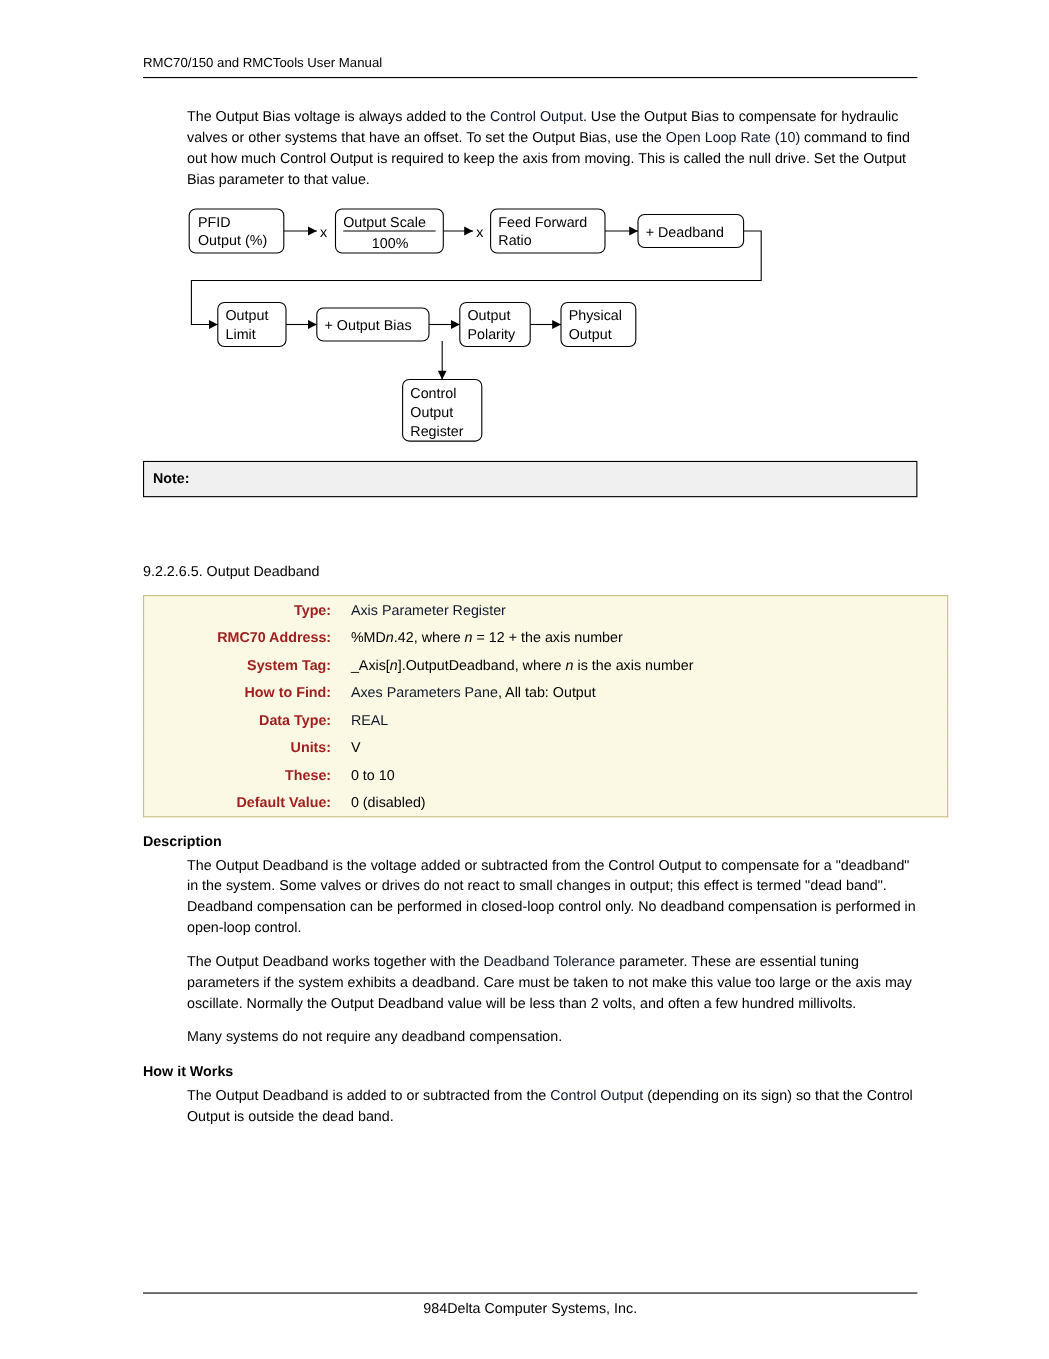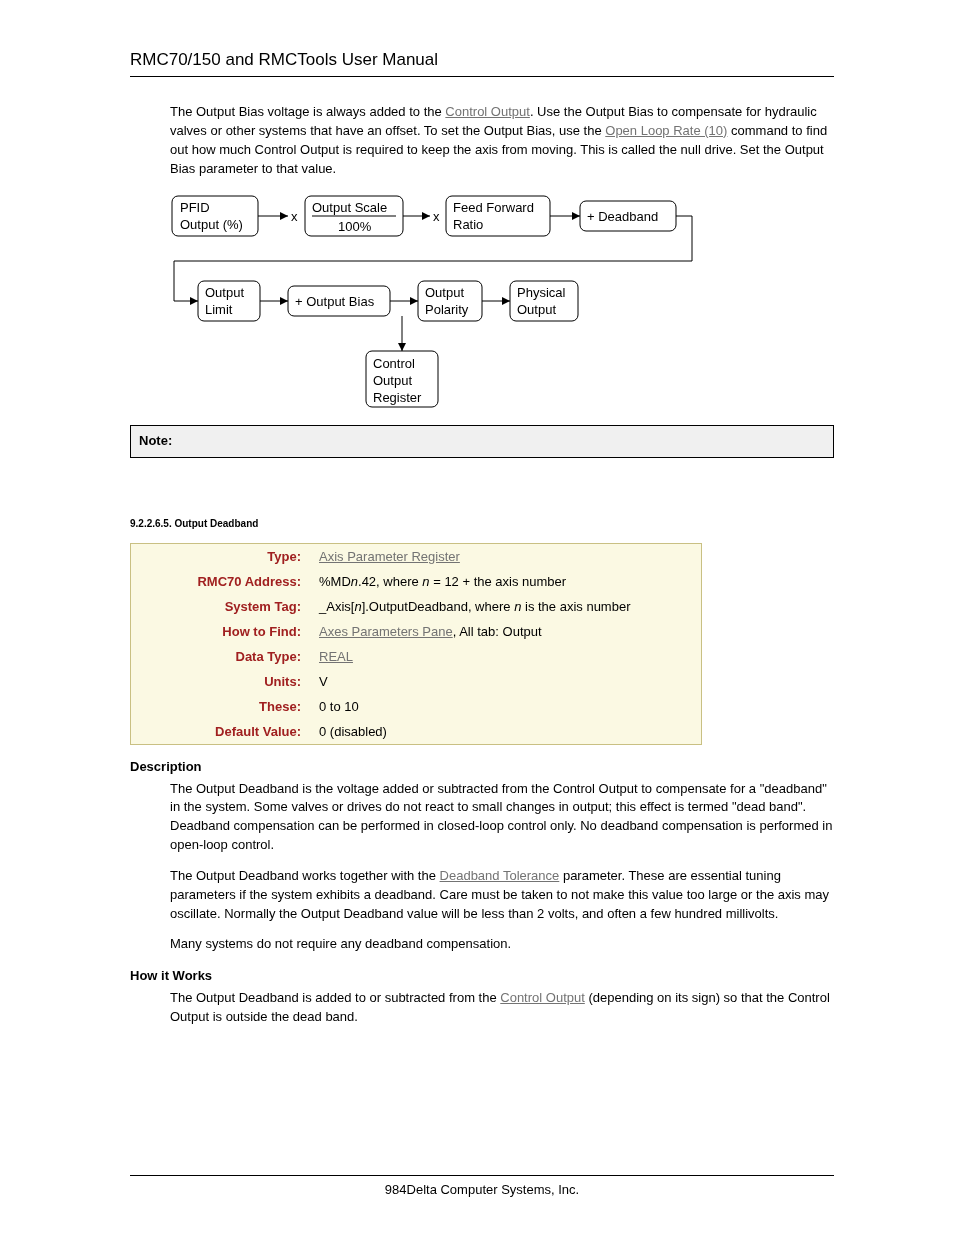--- a/index.html
+++ b/index.html
@@ -11,54 +11,54 @@
     padding: 0;
     width: 954px;
   }
   .page {
     padding: 50px 120px 40px 130px;
     box-sizing: border-box;
     min-height: 1235px;
     position: relative;
   }
   .header-line {
-    font-size: 17px;
+    font-size: 12px;
     margin-bottom: 6px;
   }
   hr.rule {
     border: none;
     border-top: 1px solid #000;
     margin: 0 0 26px 0;
   }
   .body-text {
     margin-left: 40px;
     line-height: 1.45;
   }
-  .link { text-decoration: underline; color:#737373; }
+  .link { color:#0f172a; }
   .diagram-wrap {
     margin: 10px 0 6px 40px;
   }
   .note-box {
     border: 1px solid #000;
     background: #f0f0f0;
     padding: 6px 8px;
     margin: 0 0 0 0;
     line-height: 1.4;
     font-size:13px;
   }
   .section-heading {
-    font-weight: bold;
+    font-weight: normal;
     margin: 60px 0 14px 0;
-    font-size:10px;
+    font-size:13px;
   }
   .param-table {
     border: 1px solid #c9c083;
     background: #fbf9e3;
     border-collapse: collapse;
-    width: 572px;
+    width: 732px;
     margin-left: 0;
   }
   .param-table td {
     padding: 5px 8px 5px 10px;
     vertical-align: top;
     font-size:13px;
   }
   .param-table td.key {
     text-align: right;
     font-weight: bold;

